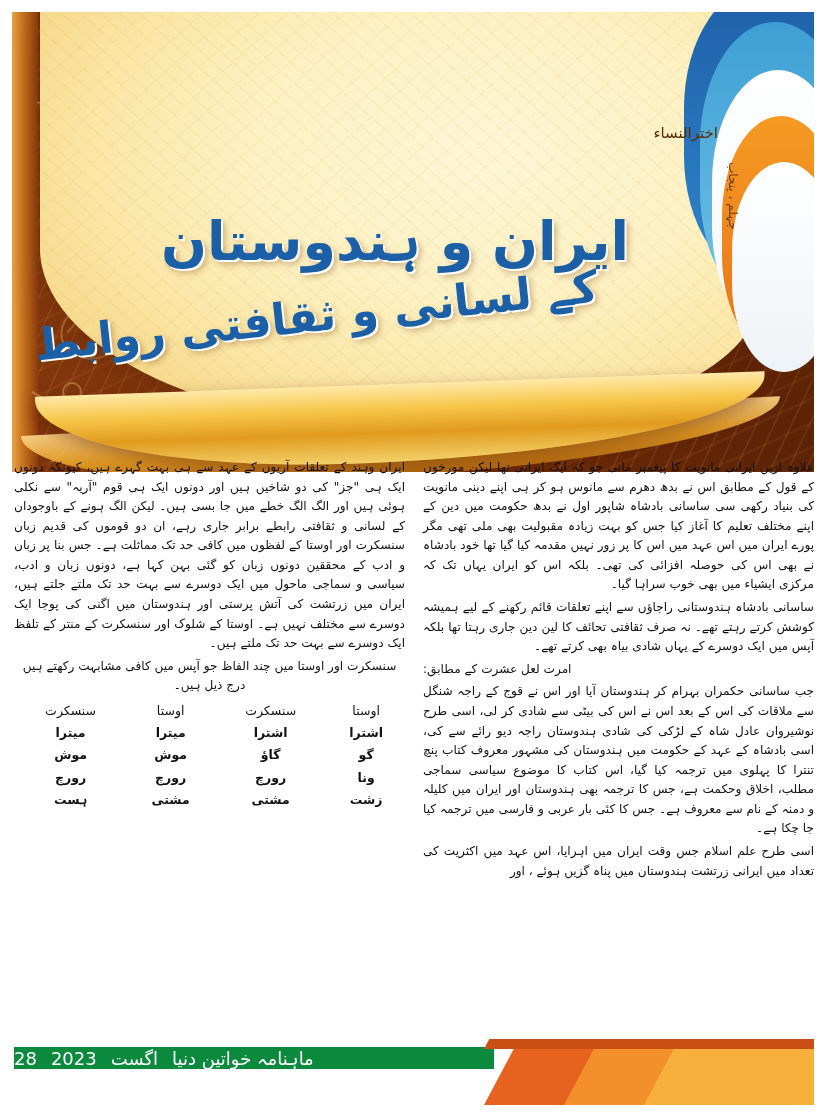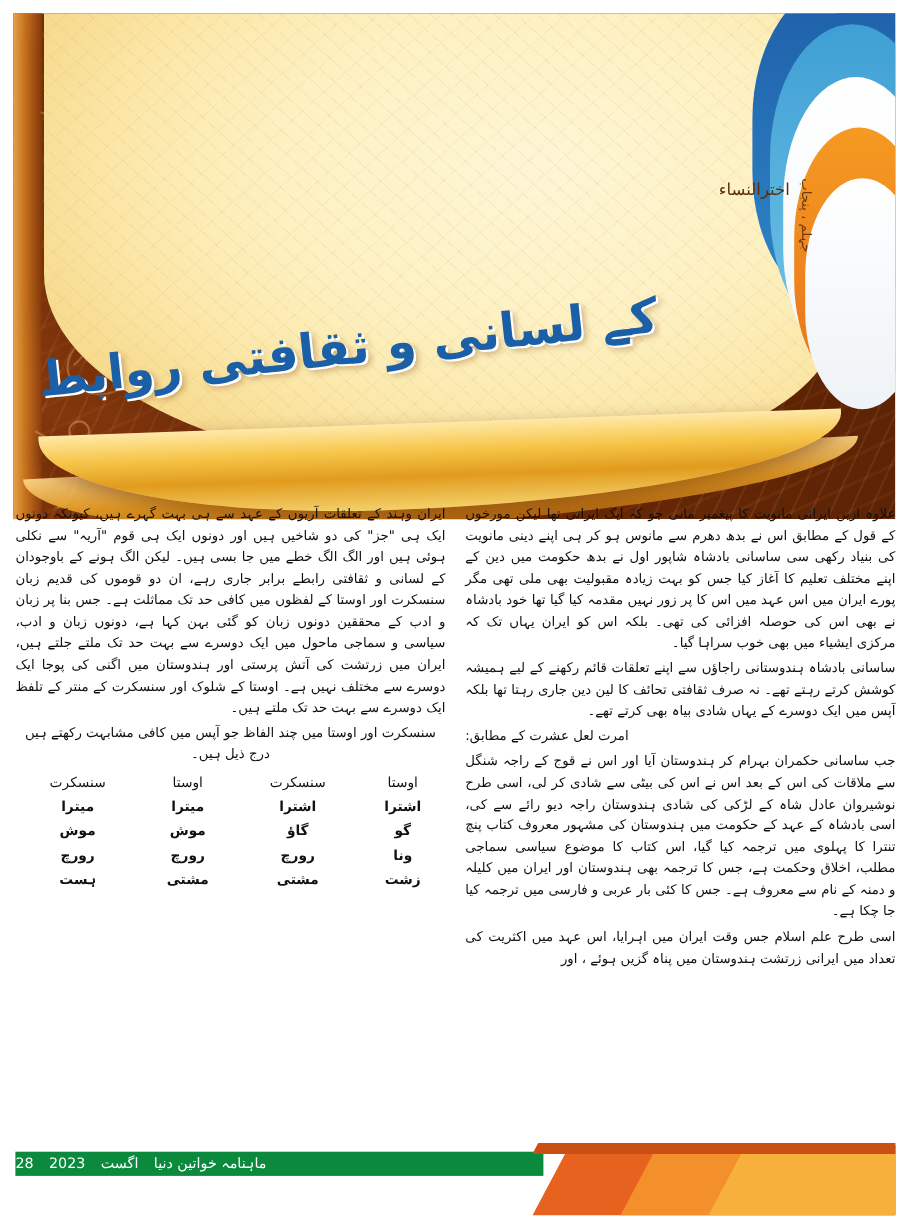--- a/index.html
+++ b/index.html
@@ -116,21 +116,20 @@
   .r5 { right: -22px; top: 150px; width: 104px; height: 210px; background: linear-gradient(180deg,#ffffff,#eef3f7); }
 
   .byline {
     position: absolute;
     right: 96px;
     top: 112px;
     font-family: "DejaVu Sans", sans-serif;
     font-size: 15px;
     color: #5a2f08;
     direction: rtl;
-    margin-top: 39px;
   }
   .side-credit {
     position: absolute;
     right: 74px;
     top: 150px;
     writing-mode: vertical-rl;
     font-size: 12px;
     color: #6b3a10;
     direction: rtl;
     letter-spacing: 1px;
@@ -235,21 +234,21 @@
   }
   .green-left-text {
     position: absolute;
     left: 0; top: 0; right: 0; bottom: 0;
     display: flex;
     flex-direction: row-reverse;
     align-items: center;
     gap: 14px;
     padding-right: 12px;
     color: #fff;
-    font-size: 13px;
+    font-size: 18px;
     direction: rtl;
   }
 </style>
 </head>
 <body>
 
 <div id="page">
 
   <div class="header-art">
     <div class="art-brown-bg"></div>
@@ -275,20 +274,21 @@
     <div class="art-ribbons">
       <div class="ribbon r1"></div>
       <div class="ribbon r2"></div>
       <div class="ribbon r3"></div>
       <div class="ribbon r4"></div>
       <div class="ribbon r5"></div>
     </div>
 
     <div class="byline">اخترالنساء</div>
     <div class="side-credit">جہلم ، پنجاب</div>
+    <div class="title-main">ایران و ہندوستان</div>
     <div class="title-sub">کے لسانی و ثقافتی روابط</div>
   </div>
 
   <div class="columns">
 
     <div class="col">
       <p>ایران وہند کے تعلقات آریوں کے عہد سے ہی بہت گہرے ہیں، کیونکہ دونوں ایک ہی "جز" کی دو شاخیں ہیں اور دونوں ایک ہی قوم "آریہ" سے نکلی ہوئی ہیں اور الگ الگ خطے میں جا بسی ہیں۔ لیکن الگ ہونے کے باوجودان کے لسانی و ثقافتی رابطے برابر جاری رہے، ان دو قوموں کی قدیم زبان سنسکرت اور اوستا کے لفظوں میں کافی حد تک مماثلت ہے۔ جس بنا پر زبان و ادب کے محققین دونوں زبان کو گئی بہن کہا ہے، دونوں زبان و ادب، سیاسی و سماجی ماحول میں ایک دوسرے سے بہت حد تک ملتے جلتے ہیں، ایران میں زرتشت کی آتش پرستی اور ہندوستان میں اگنی کی پوجا ایک دوسرے سے مختلف نہیں ہے۔ اوستا کے شلوک اور سنسکرت کے منتر کے تلفظ ایک دوسرے سے بہت حد تک ملتے ہیں۔</p>
       <p class="para-center">سنسکرت اور اوستا میں چند الفاظ جو آپس میں کافی مشابہت رکھتے ہیں درج ذیل ہیں۔</p>
 
       <table class="word-table">

